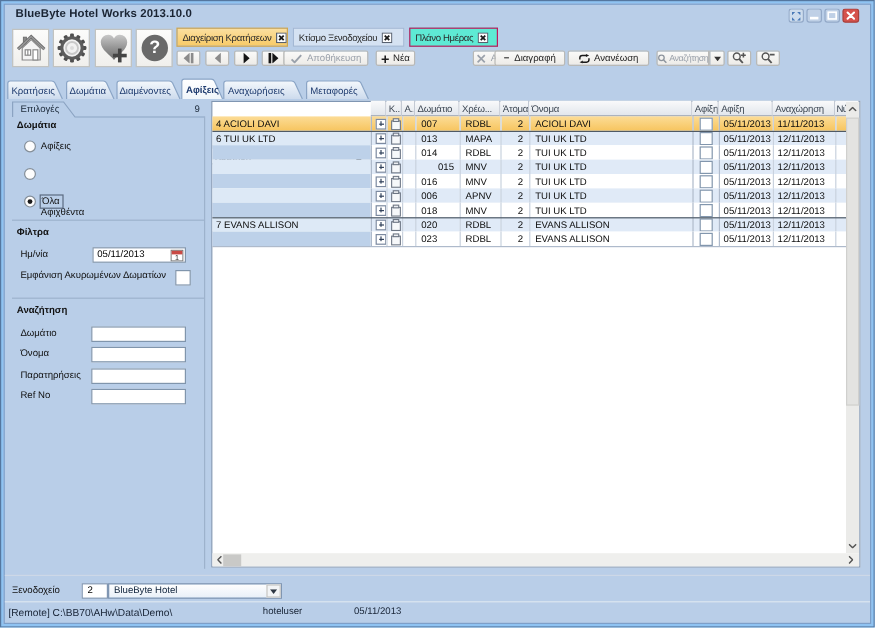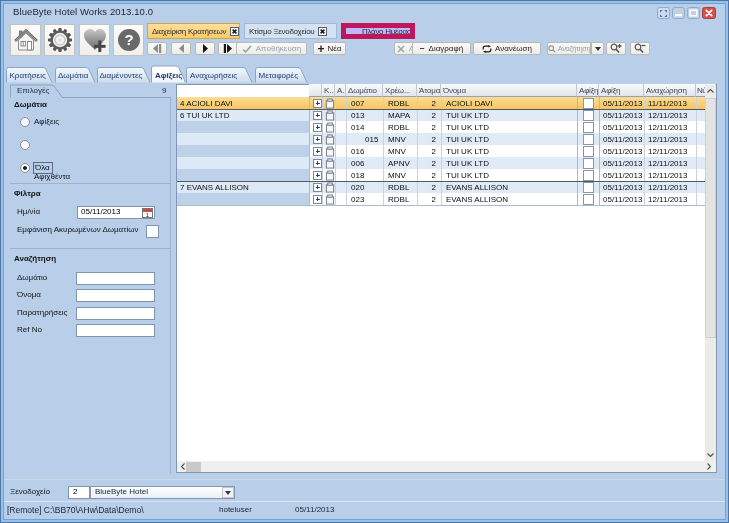--- a/index.html
+++ b/index.html
@@ -34,21 +34,21 @@
 .inp { position:absolute; left:76px; width:79px; height:13px; background:#fff; border:1px solid #8095ac; }
 .radio { position:absolute; left:20px; width:10px; height:10px; border-radius:50%; background:#fdfdfd; border:1px solid #848e98; }
 
 
 .sbtn { position:absolute; background:#f3f3f1; border:1px solid #c5c5c3; color:#555; display:flex; align-items:center; justify-content:center; }
 </style></head>
 <body>
 
 <div id="win"></div>
 
-<div class="t" style="left:13px;top:6px;font-size:9.5px;font-weight:normal;letter-spacing:0.1px;color:#1a2433;">BlueByte Hotel Works 2013.10.0</div>
+<div class="t" style="left:13px;top:6px;font-size:9.5px;font-weight:bold;letter-spacing:0.1px;color:#1a2433;">BlueByte Hotel Works 2013.10.0</div>
 
 <svg class="abs" style="left:657px;top:7px;" width="60" height="13" viewBox="0 0 60 13">
   <rect x="0.5" y="0.5" width="12" height="11" rx="2" fill="#cddced" stroke="#93a9c8"></rect>
   <path d="M3 3 L5.7 3 L3 5.7 Z M10 3 L10 5.7 L7.3 3 Z M3 10 L3 7.3 L5.7 10 Z M10 10 L7.3 10 L10 7.3 Z" fill="#4a7ab8"></path>
   <rect x="15.5" y="0.5" width="12" height="11" rx="2" fill="#bfd0e6" stroke="#93a9c8"></rect>
   <rect x="18" y="7" width="7" height="2.2" fill="#fff"></rect>
   <rect x="30.5" y="0.5" width="12" height="11" rx="2" fill="#bfd0e6" stroke="#93a9c8"></rect>
   <rect x="33.2" y="3.2" width="6.6" height="5.6" fill="none" stroke="#fff" stroke-width="1.4"></rect>
   <rect x="45.5" y="0.5" width="13" height="11" rx="2" fill="#d5524c" stroke="#a8403c"></rect>
   <path d="M49.3 3.4 L54.7 8.6 M54.7 3.4 L49.3 8.6" stroke="#fff" stroke-width="1.7" stroke-linecap="round"></path>
@@ -105,21 +105,21 @@
 </div>
 
 <div class="dtab" style="left:147px;width:93px;background:linear-gradient(#fbdf9f,#f8cb68);border:1px solid #cfa64f;padding-left:4px;">Διαχείριση Κρατήσεων<svg class="dclose" width="9" height="9" viewBox="0 0 9 9">
       <rect x="0.5" y="0.5" width="8" height="8" fill="#fdfdfd" stroke="#57606e"></rect>
       <path d="M2.6 2.6 L6.4 6.4 M6.4 2.6 L2.6 6.4" stroke="#1b1b1b" stroke-width="1.5"></path>
     </svg></div>
 <div class="dtab" style="left:244px;width:93px;background:#d5e2f2;border:1px solid #a3b8d4;padding-left:4px;">Κτίσμο Ξενοδοχείου<svg class="dclose" width="9" height="9" viewBox="0 0 9 9">
       <rect x="0.5" y="0.5" width="8" height="8" fill="#fdfdfd" stroke="#57606e"></rect>
       <path d="M2.6 2.6 L6.4 6.4 M6.4 2.6 L2.6 6.4" stroke="#1b1b1b" stroke-width="1.5"></path>
     </svg></div>
-<div class="dtab" style="left:341px;width:74px;background:#c4b5fd;border:5px solid #be185d;padding-left:16px;">Πλάνο Ημέρας<svg class="dclose" width="9" height="9" viewBox="0 0 9 9">
+<div class="dtab" style="left:341px;width:74px;background:#5eead4;border:1px solid #be185d;padding-left:4px;">Πλάνο Ημέρας<svg class="dclose" width="9" height="9" viewBox="0 0 9 9">
       <rect x="0.5" y="0.5" width="8" height="8" fill="#fdfdfd" stroke="#57606e"></rect>
       <path d="M2.6 2.6 L6.4 6.4 M6.4 2.6 L2.6 6.4" stroke="#1b1b1b" stroke-width="1.5"></path>
     </svg></div>
 
 <div class="tb" style="left:147px;width:20px;">
     <svg width="10" height="9" viewBox="0 0 10 9">
       <path d="M6 0 L1 4.5 L6 9 Z" fill="#8b8b8b"></path>
       <rect x="7" y="0" width="2.2" height="9" fill="#8b8b8b"></rect>
     </svg>
   </div>

